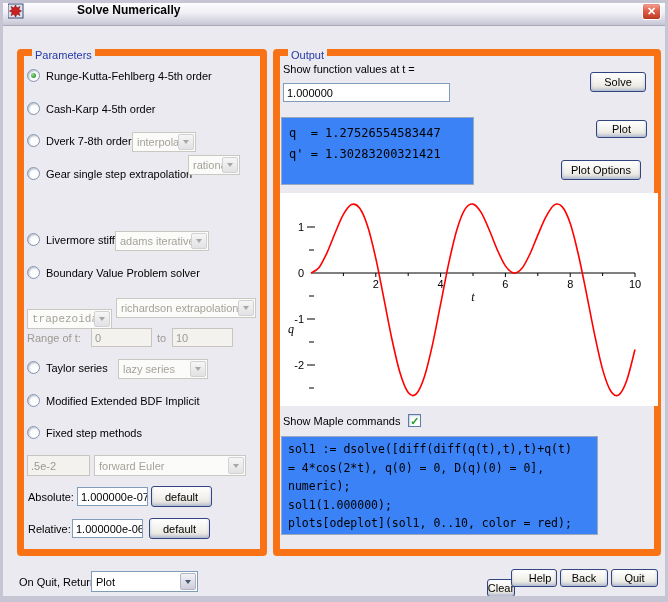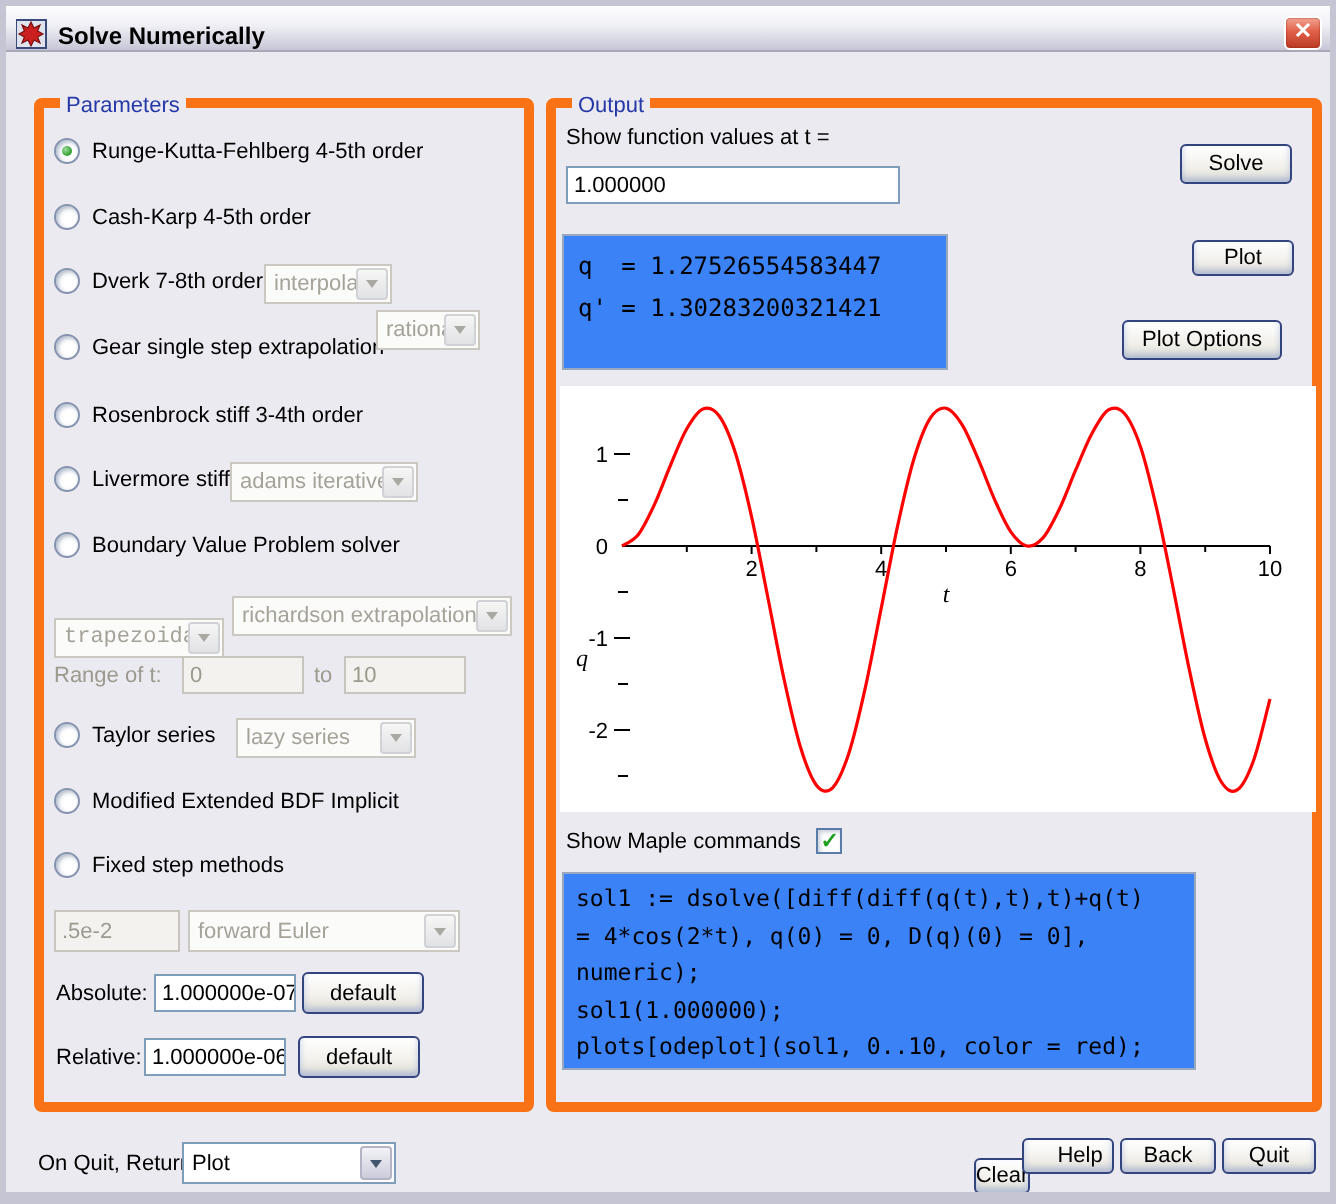--- a/index.html
+++ b/index.html
@@ -5,30 +5,30 @@
   html,body{margin:0;padding:0;background:#9a99a5;}
   *{box-sizing:border-box;}
   body{font-family:"Liberation Sans",sans-serif;}
 
   .window{position:relative;width:668px;height:602px;background:#ECEAF1;
     border:3px solid #C6C5D3;border-bottom:6px solid #C6C5D3;outline:1px solid #74747E;overflow:hidden;}
 
   
   .titlebar{position:absolute;left:0;top:0;right:0;height:23px;
     background:linear-gradient(to bottom,#FDFDFE 0%,#EFEFF5 45%,#C7C6D6 100%);
-    display:flex;align-items:flex-end;padding:0 4px;border-bottom:1px solid #A9A8B6;}
+    display:flex;align-items:flex-start;padding:0 4px;border-bottom:1px solid #A9A8B6;gap:48px;}
   .title-icon{width:17px;height:16px;margin:0 4px 0 1px;display:inline-flex;}
   .title-text{font-size:12px;font-weight:bold;color:#000;flex:1;}
   .close-btn{width:19px;height:17px;border:1px solid #FFFFFF;border-radius:3px;
     background:linear-gradient(to bottom,#F3A492 0%,#E0604A 45%,#BB3A24 100%);
     color:#fff;font-size:11px;font-weight:bold;line-height:15px;text-align:center;
     box-shadow:inset 0 0 1px #8a1f10;cursor:default;}
 
   
-  .groupbox{position:absolute;border:5px solid #f97316;border-radius:4px;}
+  .groupbox{position:absolute;border:7px solid #f97316;border-radius:4px;}
   .groupbox .caption{position:absolute;top:-7px;left:8px;background:#ECEAF1;padding:0 3px;
     font-size:11px;color:#2438A6;}
 
   .row{position:absolute;display:flex;align-items:center;font-size:11px;color:#000;}
 
   
   .radio{width:13px;height:13px;border-radius:50%;background:#fff;border:1px solid #8593AE;
     box-shadow:inset 1px 1px 2px rgba(110,130,160,.55);margin-right:6px;flex:none;position:relative;}
   .radio.selected::after{content:"";position:absolute;left:3px;top:3px;width:5px;height:5px;border-radius:50%;
     background:radial-gradient(circle at 35% 35%,#9BDC9B,#2E9E2E 70%);}
@@ -116,24 +116,20 @@
     <span class="radio"></span>
     <span>Gear single step extrapolation</span>
   </div>
   <div class="combo disabled" style="position:absolute;left:185px;top:152px;width:52px;">
     <span>rational</span>
     <span class="arrow-btn">
         <span class="arrow"></span>
       </span>
   </div>
 
-  <div class="row" style="left:24px;top:198px;">
-    <span class="radio"></span>
-    <span>Rosenbrock stiff 3-4th order</span>
-  </div>
 
   <div class="row" style="left:24px;top:230px;">
     <span class="radio"></span>
     <span>Livermore stiff</span>
   </div>
   <div class="combo disabled" style="position:absolute;left:112px;top:228px;width:94px;">
     <span>adams iterative</span>
     <span class="arrow-btn">
         <span class="arrow"></span>
       </span>
@@ -177,21 +173,21 @@
     <span class="radio"></span>
     <span>Modified Extended BDF Implicit</span>
   </div>
 
   <div class="row" style="left:24px;top:423px;">
     <span class="radio"></span>
     <span>Fixed step methods</span>
   </div>
 
   <div class="field disabled" style="position:absolute;left:24px;top:452px;width:63px;height:21px;">.5e-2</div>
-  <div class="combo disabled" style="position:absolute;left:91px;top:452px;width:136px;height:21px;">
+  <div class="combo disabled" style="position:absolute;left:91px;top:452px;width:152px;height:21px;">
     <span>forward Euler</span>
     <span class="arrow-btn">
         <span class="arrow"></span>
       </span>
   </div>
 
   <div class="row" style="left:25px;top:488px;">Absolute:</div>
   <div class="field" style="position:absolute;left:74px;top:484px;width:71px;">1.000000e-07</div>
   <div class="xpbtn" style="position:absolute;left:148px;top:483px;width:61px;height:21px;">default</div>
 

